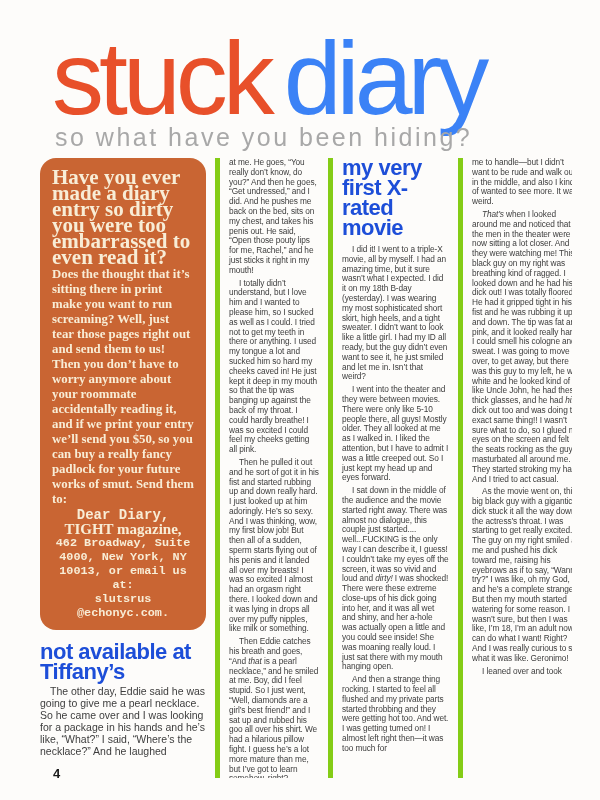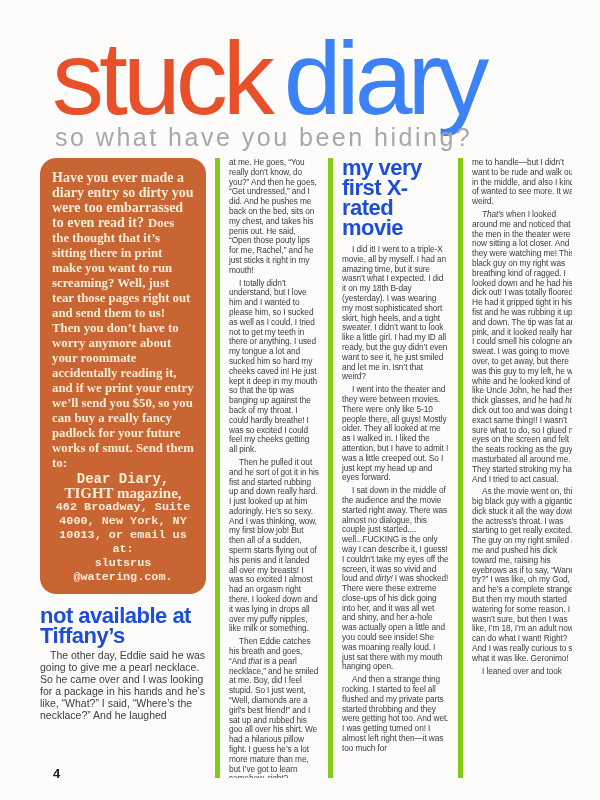--- a/index.html
+++ b/index.html
@@ -48,21 +48,21 @@
   
   .intro-box{
     background:#c96533;
     border-radius:16px;
     padding:12px 12px 10px 12px;
     color:#f8edd6;
     font-family:"Liberation Serif",serif;
     font-weight:bold;
   }
   .intro-box p{margin:0;line-height:14px;}
-  .box-lead{font-size:14px;}
+  .box-lead{font-size:21px;}
   .box-body{font-size:12.8px;}
   .addr{text-align:center;margin-top:2px;line-height:14px;}
   .addr div{line-height:14px;}
   .addr-big{font-size:14px;font-family:Liberation Mono, monospace;}
   .addr-bigger{font-size:15px;}
   .addr-small{font-size:11.8px;font-family:Liberation Mono, monospace;}
   
   .sec-head{
     margin:0;
     color:#1d4ed8;
@@ -114,21 +114,21 @@
 
     <div class="col col1">
       <div class="intro-box">
         <p><span class="box-lead">Have you ever made a diary entry so dirty you were too embarrassed to even read it?</span>
           <span class="box-body">Does the thought that it’s sitting there in print make you want to run screaming? Well, just tear those pages right out and send them to us! Then you don’t have to worry anymore about your roommate accidentally reading it, and if we print your entry we’ll send you $50, so you can buy a really fancy padlock for your future works of smut. Send them to:</span></p>
         <div class="addr">
           <div class="addr-big">Dear Diary,</div>
           <div class="addr-bigger">TIGHT magazine,</div>
           <div class="addr-small">462 Broadway, Suite 4000, New York, NY 10013, or email us at:</div>
           <div class="addr-small">slutsrus</div>
-          <div class="addr-small">@watering.com.</div>
+          <div class="addr-small">@echonyc.com.</div>
         </div>
       </div>
       <h2 class="sec-head tiffany-head">not available at Tiffany’s</h2>
       <p class="body indent">The other day, Eddie said he was going to give me a pearl necklace. So he came over and I was looking for a package in his hands and he’s like, “What?” I said, “Where’s the necklace?” And he laughed</p>
     </div>
 
     <div class="col col2">
       <p class="body">at me. He goes, “You really don’t know, do you?” And then he goes, “Get undressed,” and I did. And he pushes me back on the bed, sits on my chest, and takes his penis out. He said, “Open those pouty lips for me, Rachel,” and he just sticks it right in my mouth!</p>
       <p class="body indent">I totally didn’t understand, but I love him and I wanted to please him, so I sucked as well as I could. I tried not to get my teeth in there or anything. I used my tongue a lot and sucked him so hard my cheeks caved in! He just kept it deep in my mouth so that the tip was banging up against the back of my throat. I could hardly breathe! I was so excited I could feel my cheeks getting all pink.</p>
       <p class="body indent">Then he pulled it out and he sort of got it in his fist and started rubbing up and down really hard. I just looked up at him adoringly. He’s so sexy. And I was thinking, wow, my first blow job! But then all of a sudden, sperm starts flying out of his penis and it landed all over my breasts! I was so excited I almost had an orgasm right there. I looked down and it was lying in drops all over my puffy nipples, like milk or something.</p>

